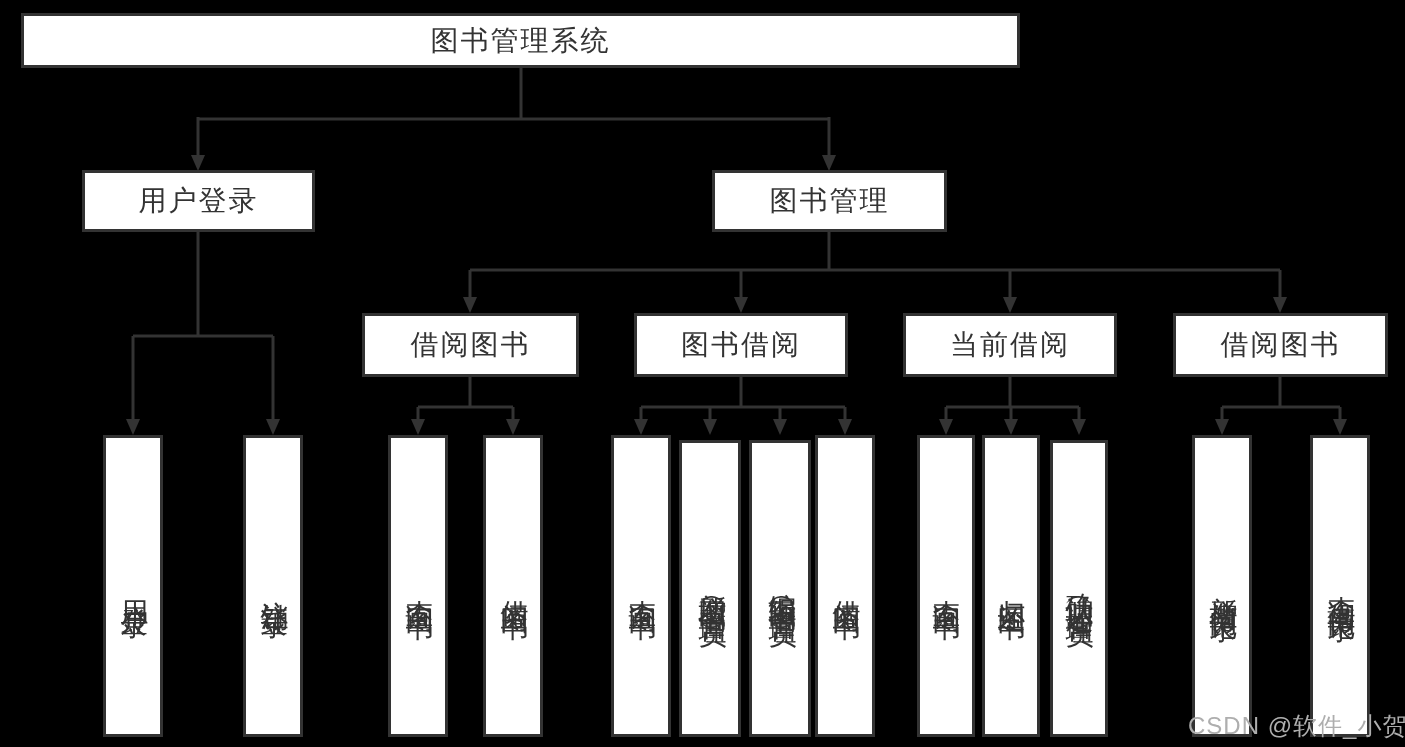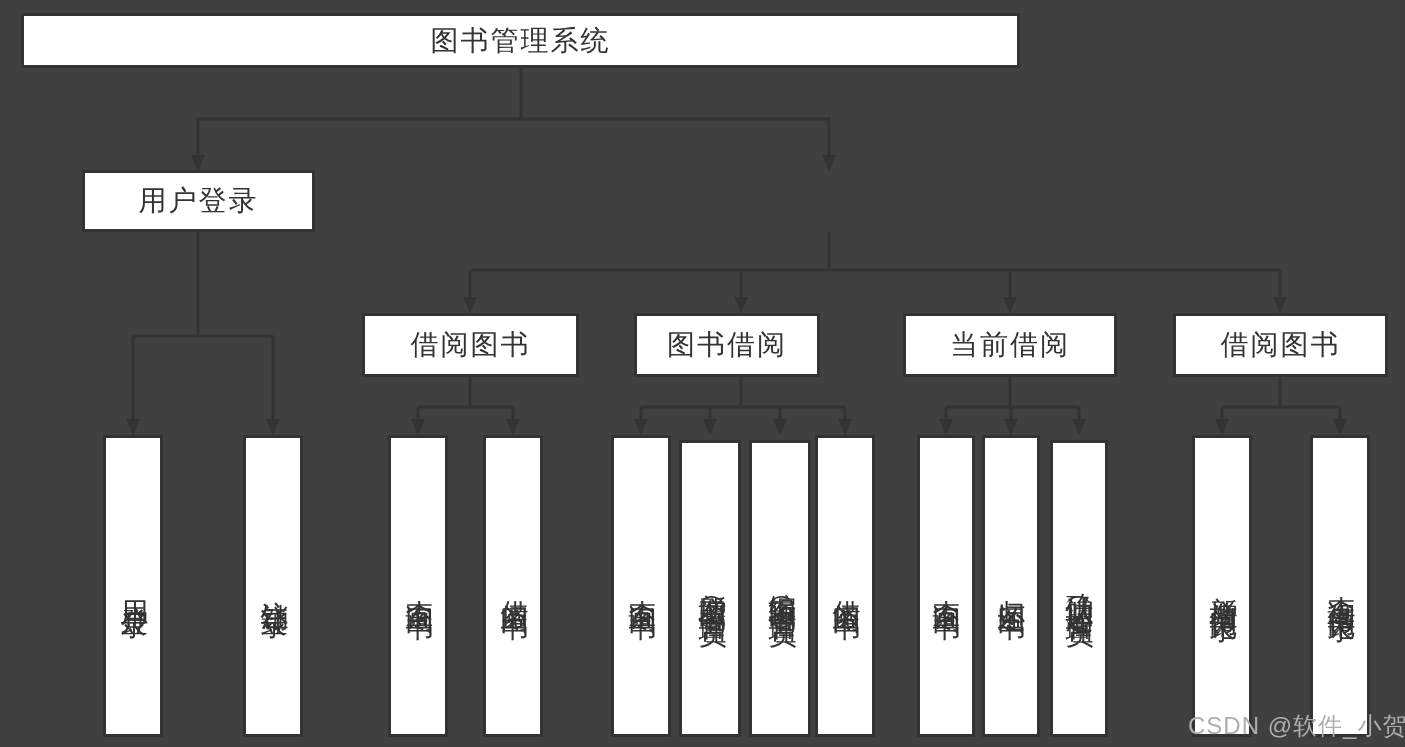--- a/index.html
+++ b/index.html
@@ -4,21 +4,21 @@
 <style>
   html, body {
     margin: 0;
     padding: 0;
     background: #ffffff;
   }
   #canvas {
     position: relative;
     width: 1405px;
     height: 747px;
-    background: #404040;
+    background: #000000;
     font-family: "Liberation Sans", "DejaVu Sans", sans-serif;
     color: #333333;
     overflow: hidden;
   }
   #wires {
     position: absolute;
     left: 0;
     top: 0;
     z-index: 1;
   }
@@ -100,23 +100,24 @@
     <polygon points="1072,419 1086,419 1079,435"></polygon>
 
     <path d="M1280,377 L1280,407 M1222,407 L1340,407 M1222,407 L1222,421 M1340,407 L1340,421"></path>
     <polygon points="1215,419 1229,419 1222,435"></polygon>
     <polygon points="1333,419 1347,419 1340,435"></polygon>
   </svg>
 
   <div class="node" style="left:21px; top:13px; width:999px; height:55px;">图书管理系统</div>
 
   <div class="node" style="left:82px; top:170px; width:233px; height:62px;">用户登录</div>
+  <div class="node" style="left:712px; top:170px; width:235px; height:62px;">图书管理</div>
 
   <div class="node" style="left:362px; top:313px; width:217px; height:64px;">借阅图书</div>
-  <div class="node" style="left:634px; top:313px; width:186px; height:64px;font-family:Liberation Serif, serif;">图书借阅</div>
+  <div class="node" style="left:634px; top:313px; width:214px; height:64px;font-family:Liberation Serif, serif;">图书借阅</div>
   <div class="node" style="left:903px; top:313px; width:214px; height:64px;">当前借阅</div>
   <div class="node" style="left:1173px; top:313px; width:215px; height:64px;">借阅图书</div>
 
   <div class="node leaf" style="left:103px; top:435px; width:60px; height:302px;">用户登录</div>
   <div class="node leaf" style="left:243px; top:435px; width:60px; height:302px;">注销登录</div>
 
   <div class="node leaf" style="left:388px; top:435px; width:60px; height:302px;">查询图书</div>
   <div class="node leaf" style="left:483px; top:435px; width:60px; height:302px;">借阅图书</div>
 
   <div class="node leaf" style="left:611px; top:435px; width:60px; height:302px;">查询图书</div>

